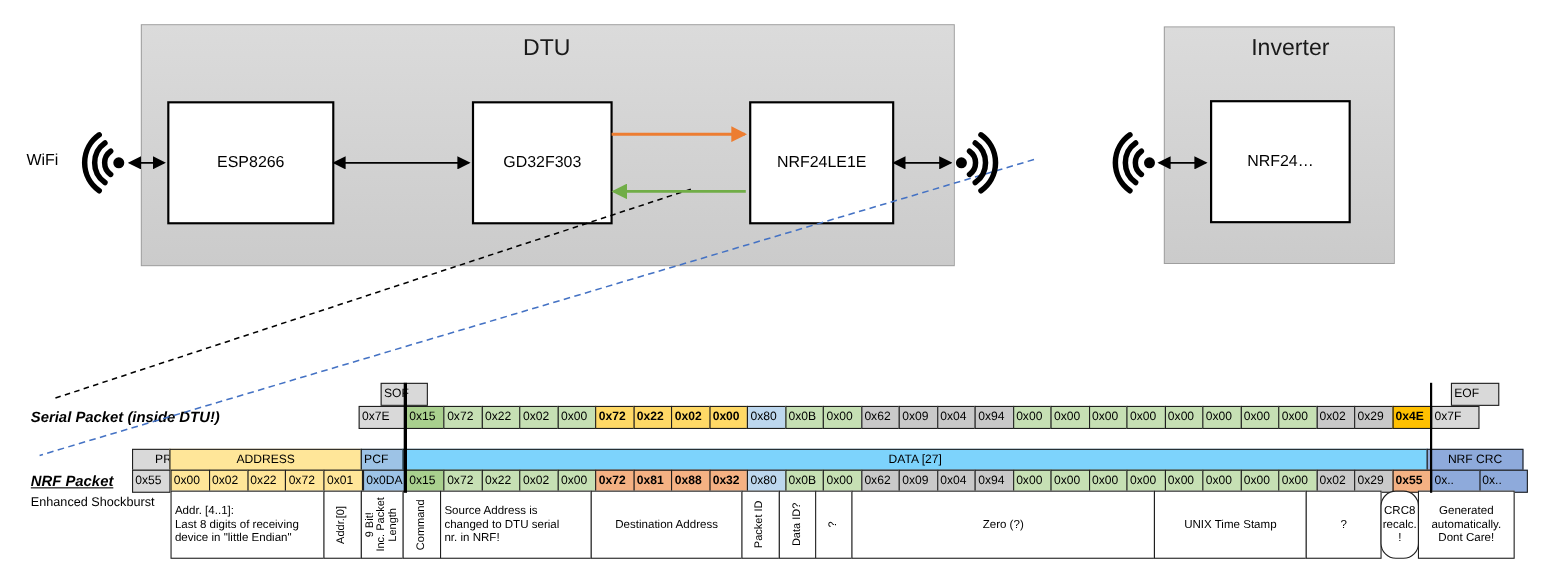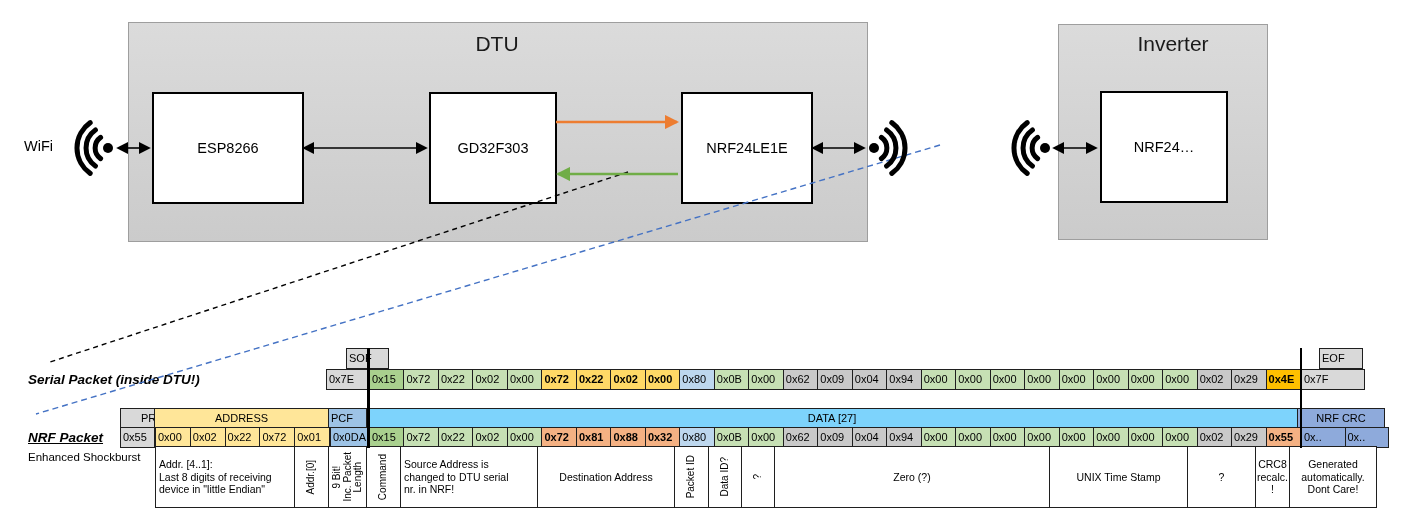--- a/index.html
+++ b/index.html
@@ -141,21 +141,21 @@
         <div class="cell bg-glight">0x00</div>
         <div class="cell bg-glight">0x00</div>
         <div class="cell bg-glight">0x00</div>
         <div class="cell bg-glight">0x00</div>
         <div class="cell bg-glight">0x00</div>
         <div class="cell bg-glight">0x00</div>
         <div class="cell bg-gray">0x02</div>
         <div class="cell bg-gray">0x29</div>
         <div class="cell bg-amber b">0x4E</div>
       </div>
-    <div class="cell fix bg-hgray" style="width:64px;margin-left:0;">0x7F</div>
+    <div class="cell fix bg-hgray" style="width:44px;margin-left:0;">0x7F</div>
   </div>
 
   <div class="vline" style="left:367px;top:348px;height:100px;"></div>
   <div class="vline" style="left:1299.5px;top:348px;height:100px;"></div>
 
   <div class="pkt-label" style="left:28px;top:430px;text-decoration:underline;">NRF Packet</div>
   <div class="sub-label" style="left:28px;top:451px;">Enhanced Shockburst</div>
 
   <div class="row" style="left:120px;top:408px;width:1269px;">
     <div class="cell fix bg-hgray" style="width:35px;height:20px;line-height:18px;padding-left:20px;">PRE</div>
@@ -221,21 +221,21 @@
       <div class="ann bg-salmon left" style="width: 138px;"><span>Source Address is
 changed to DTU serial
 nr. in NRF!</span></div>
       <div class="ann" style="width: 138px;"><span>Destination Address</span></div>
       <div class="ann" style="width: 35px;"><span class="vert">Packet ID</span></div>
       <div class="ann" style="width: 34px;"><span class="vert">Data ID?</span></div>
       <div class="ann" style="width: 34px;"><span class="vert">?</span></div>
       <div class="ann" style="width: 276px;"><span>Zero (?)</span></div>
       <div class="ann" style="width: 139px;"><span>UNIX Time Stamp</span></div>
       <div class="ann" style="width: 69px;"><span>?</span></div>
-      <div class="ann bg-salmon" style="width: 35px;"><span>CRC8
+      <div class="ann bg-salmon" style="width: 35px; border-radius: 14px;"><span>CRC8
 recalc.
 !</span></div>
       <div class="ann" style="width: 88px;"><span>Generated
 automatically.
 Dont Care!</span></div>
     </div>
 
 </div>
 
 </body></html>

